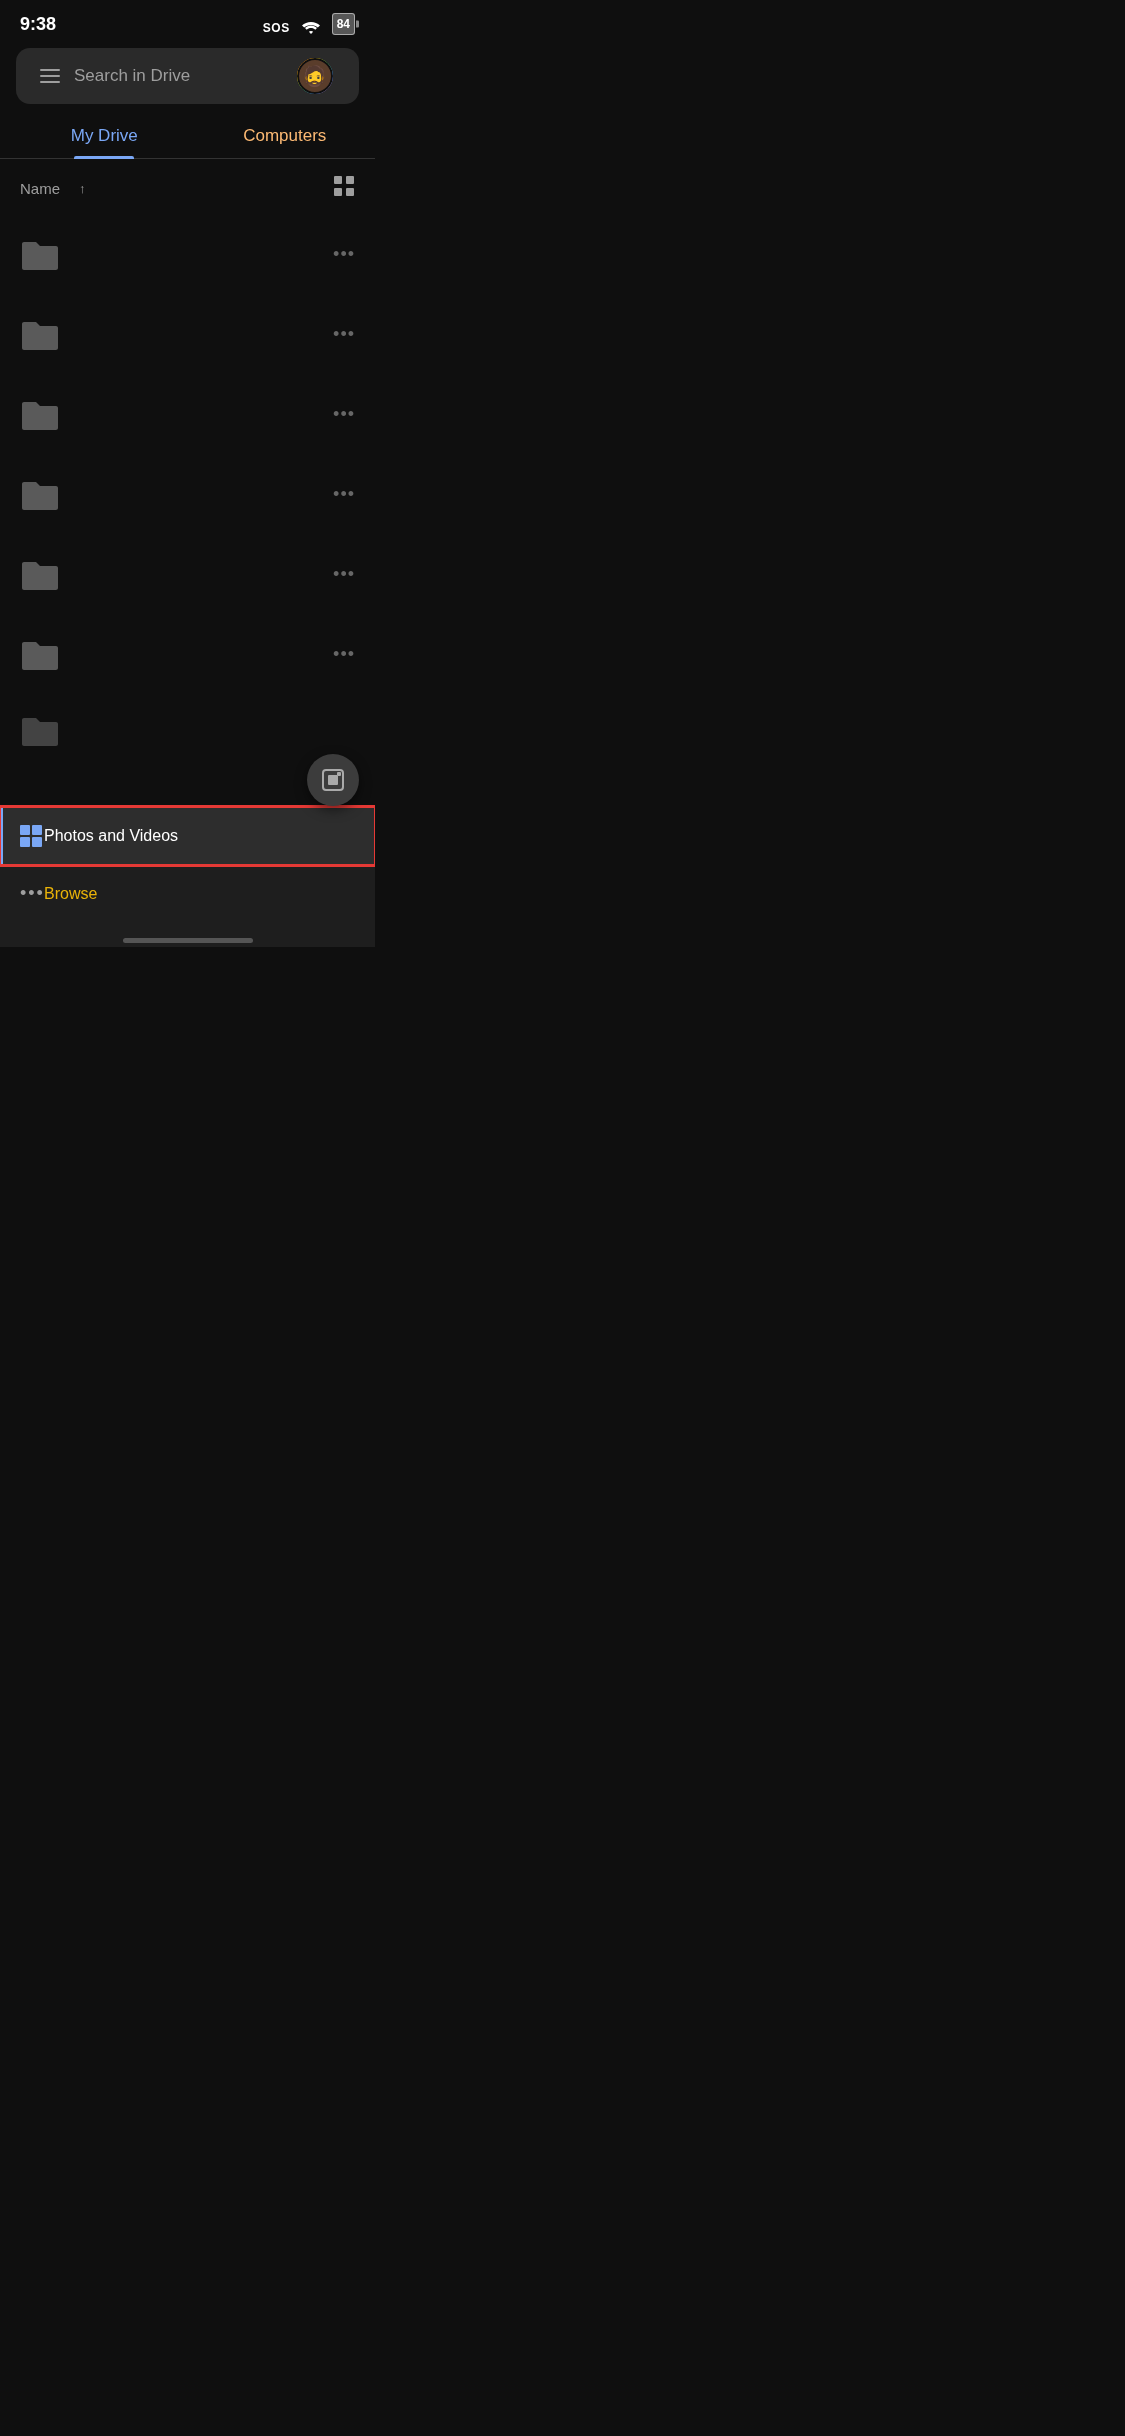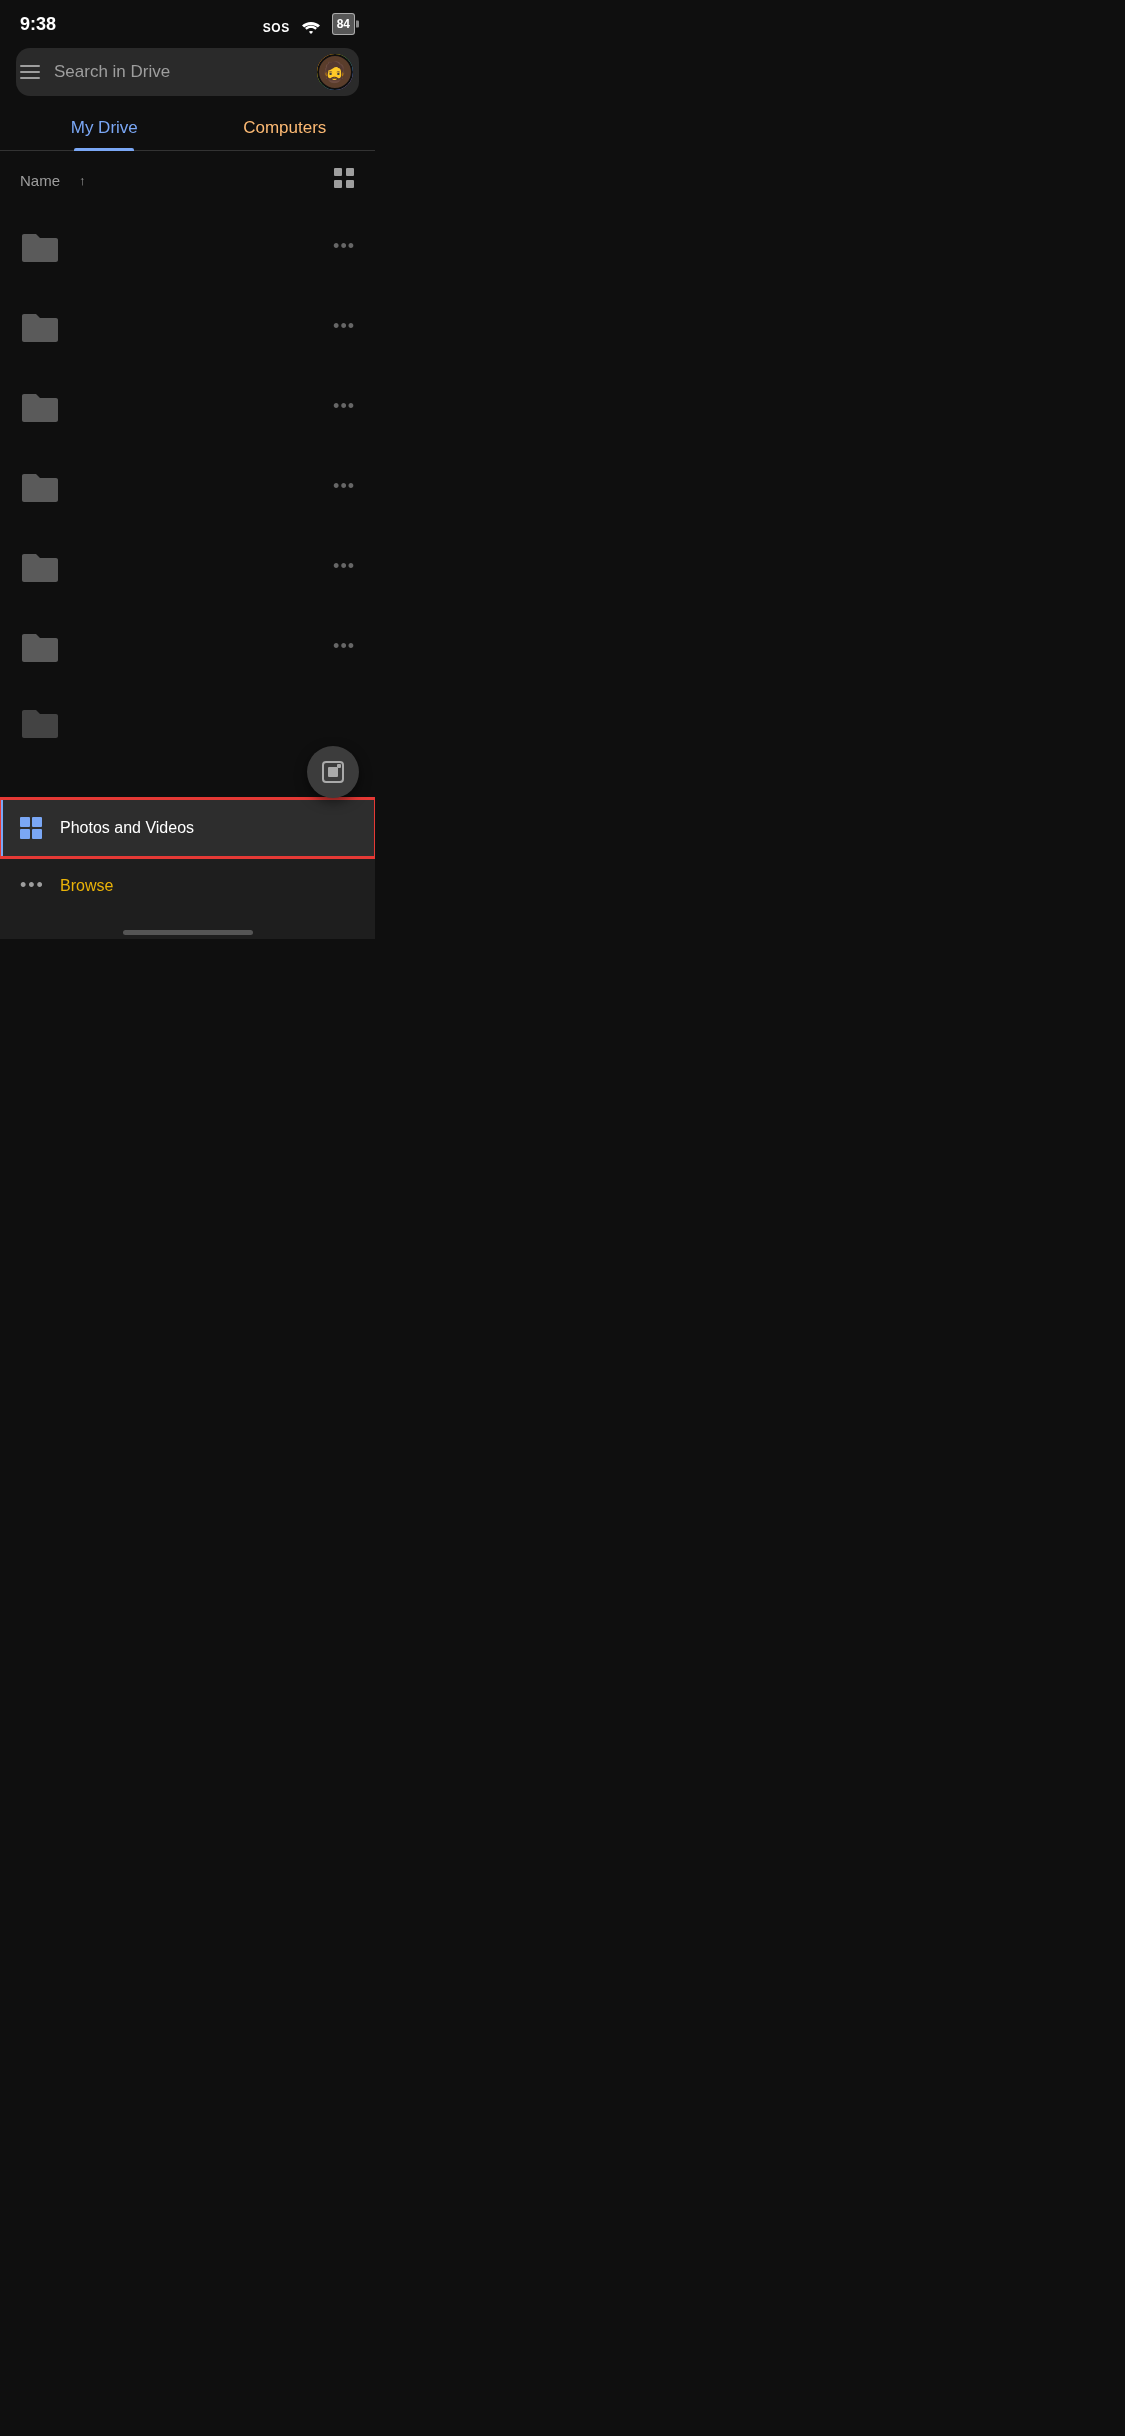--- a/index.html
+++ b/index.html
@@ -75,25 +75,25 @@
       height: 7px;
       background: rgba(255,255,255,0.5);
       border-radius: 0 1px 1px 0;
     }
 
     
     .search-bar {
       margin: 4px 16px 0 16px;
       background-color: #2a2a2a;
       border-radius: 14px;
-      padding: 14px 4px;
+      padding: 14px 24px;
       display: flex;
       align-items: center;
       justify-content: space-between;
-      height: 48px;
+      height: 56px;
     }
 
     .search-left {
       display: flex;
       align-items: center;
       gap: 14px;
     }
 
     .hamburger-icon {
       display: flex;
@@ -253,21 +253,20 @@
     
     .bottom-nav {
       background-color: #1e1e1e;
       border-top: 1px solid #333;
       padding-bottom: 8px;
     }
 
     .bottom-nav-item {
       display: flex;
       align-items: center;
-      gap: 16px;
       padding: 18px 20px;
       cursor: pointer;
     }
 
     .bottom-nav-item.active {
       background-color: #2d2d2d;
       border-left: 3px solid #7aa7f5;
       padding-left: 17px;
     }
 

